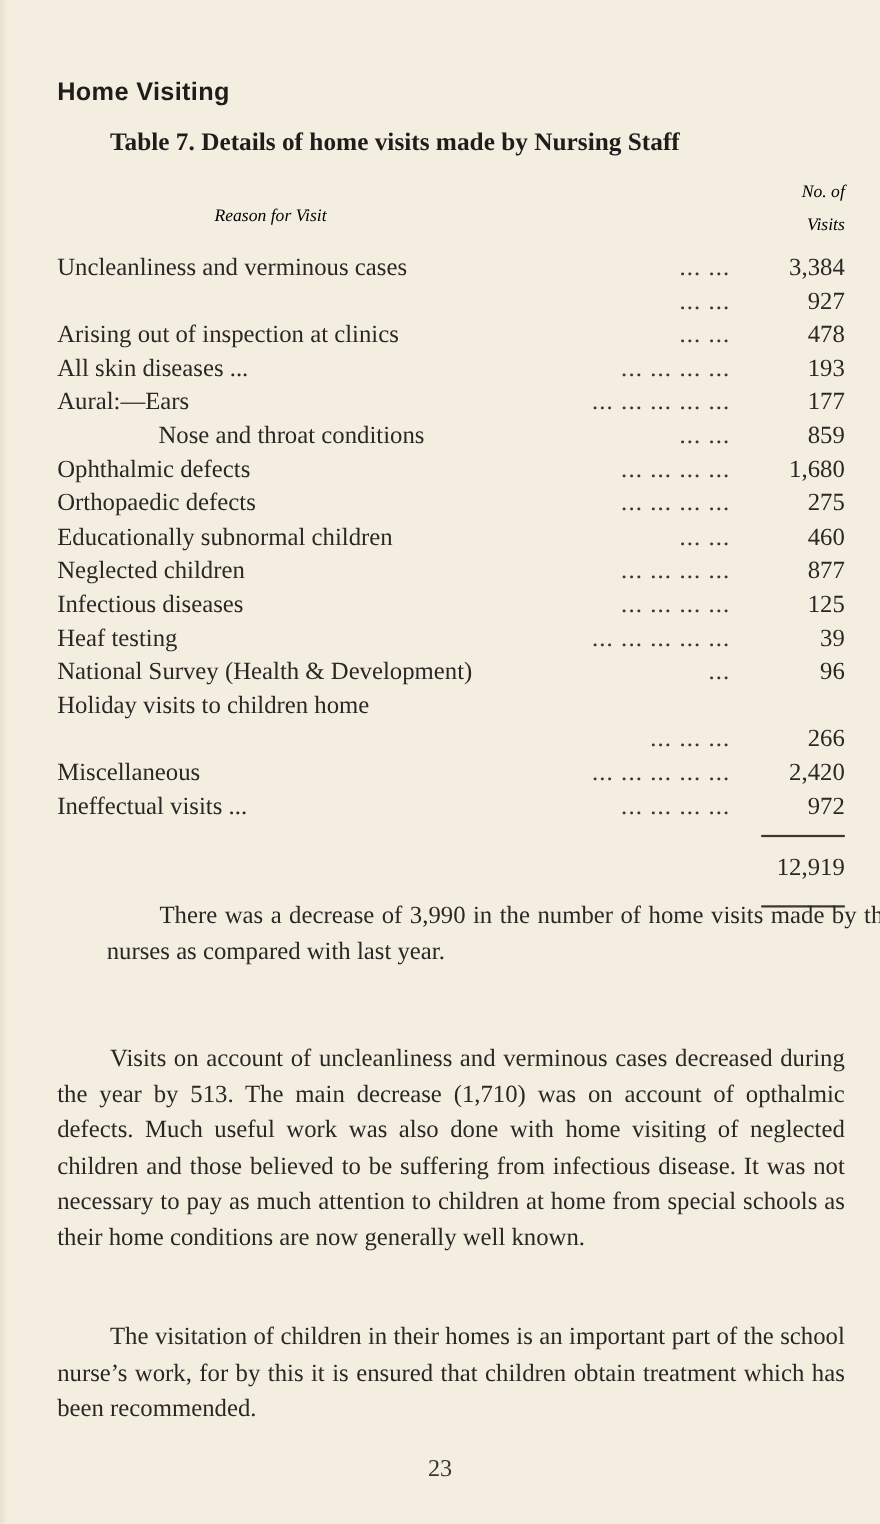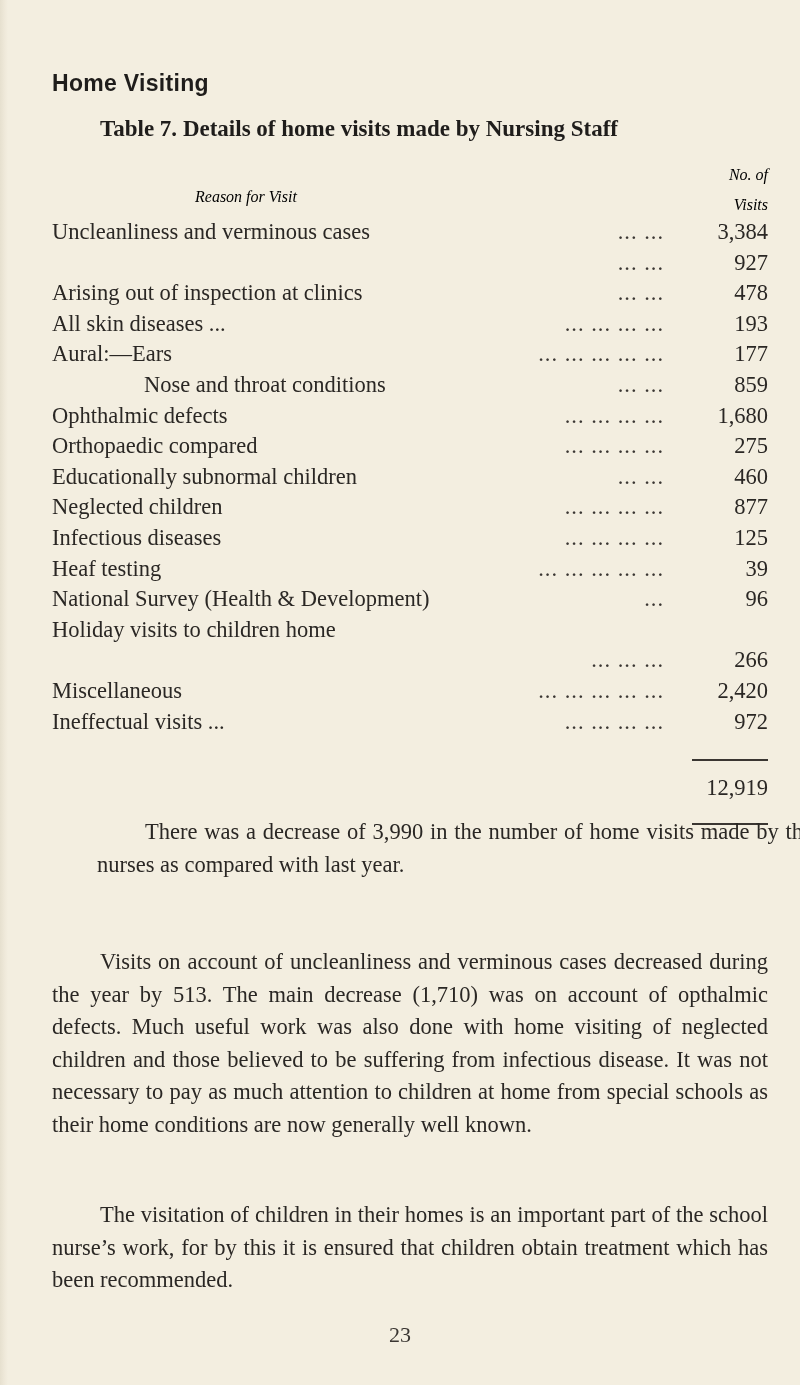--- a/index.html
+++ b/index.html
@@ -51,21 +51,21 @@
     .col-head-reason { left: 195px; top: 188px; }
     .col-head-visits {
       right: 32px;
       top: 160px;
       text-align: right;
       line-height: 30px;
     }
     .table-rows {
       position: absolute;
       left: 52px;
-      top: 217px;
+      top: 228px;
       width: 716px;
     }
     .row {
       position: relative;
       height: 30.6px;
       font-size: 22.5px;
       line-height: 30.6px;
       white-space: nowrap;
     }
     .row .label {
@@ -172,21 +172,21 @@
     <span class="label indent">Nose and throat conditions</span>
     <span class="dots">...     ...</span>
     <span class="value">859</span>
   </div>
   <div class="row">
     <span class="label">Ophthalmic defects</span>
     <span class="dots">...     ...     ...     ...</span>
     <span class="value">1,680</span>
   </div>
   <div class="row">
-    <span class="label">Orthopaedic compared</span>
+    <span class="label">Orthopaedic defects</span>
     <span class="dots">...     ...     ...     ...</span>
     <span class="value">275</span>
   </div>
   <div class="row">
     <span class="label">Educationally subnormal children</span>
     <span class="dots">...     ...</span>
     <span class="value">460</span>
   </div>
   <div class="row">
     <span class="label">Neglected children</span>

